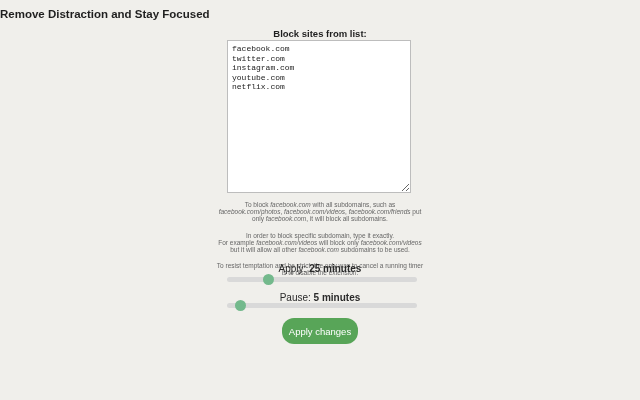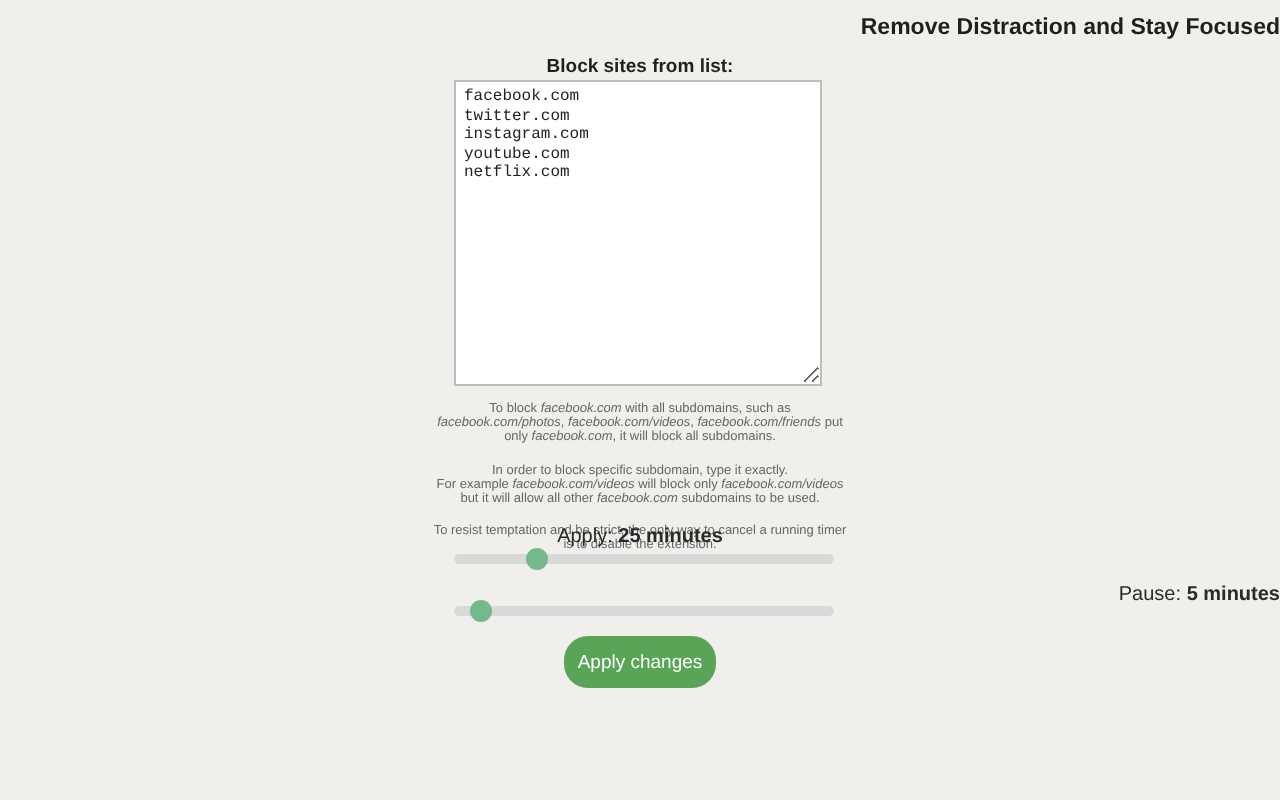--- a/index.html
+++ b/index.html
@@ -13,21 +13,21 @@
     width: 640px;
     height: 400px;
     background: #f0efeb;
     overflow: hidden;
   }
   .page-title {
     position: absolute;
     top: 8px;
     left: 0;
     width: 640px;
-    text-align: right;
+    text-align: left;
     font-size: 11.5px;
     font-weight: bold;
     color: #1f1f1f;
   }
   .block-label {
     position: absolute;
     top: 28px;
     left: 0;
     width: 640px;
     text-align: center;
@@ -68,21 +68,21 @@
   .slider-label {
     position: absolute;
     left: 0;
     width: 640px;
     text-align: center;
     font-size: 10px;
     color: #2a2a2a;
   }
   .slider-label .val { font-weight: bold; margin-top: 43px; }
   .label-work  { top: 263px; }
-  .label-pause { top: 292px; text-align: right; }
+  .label-pause { top: 292px; }
   .slider {
     position: absolute;
     left: 227px;
     width: 190px;
     height: 5px;
   }
   .slider-work  { top: 277px; }
   .slider-pause { top: 303px; }
   .slider .track {
     position: absolute;

